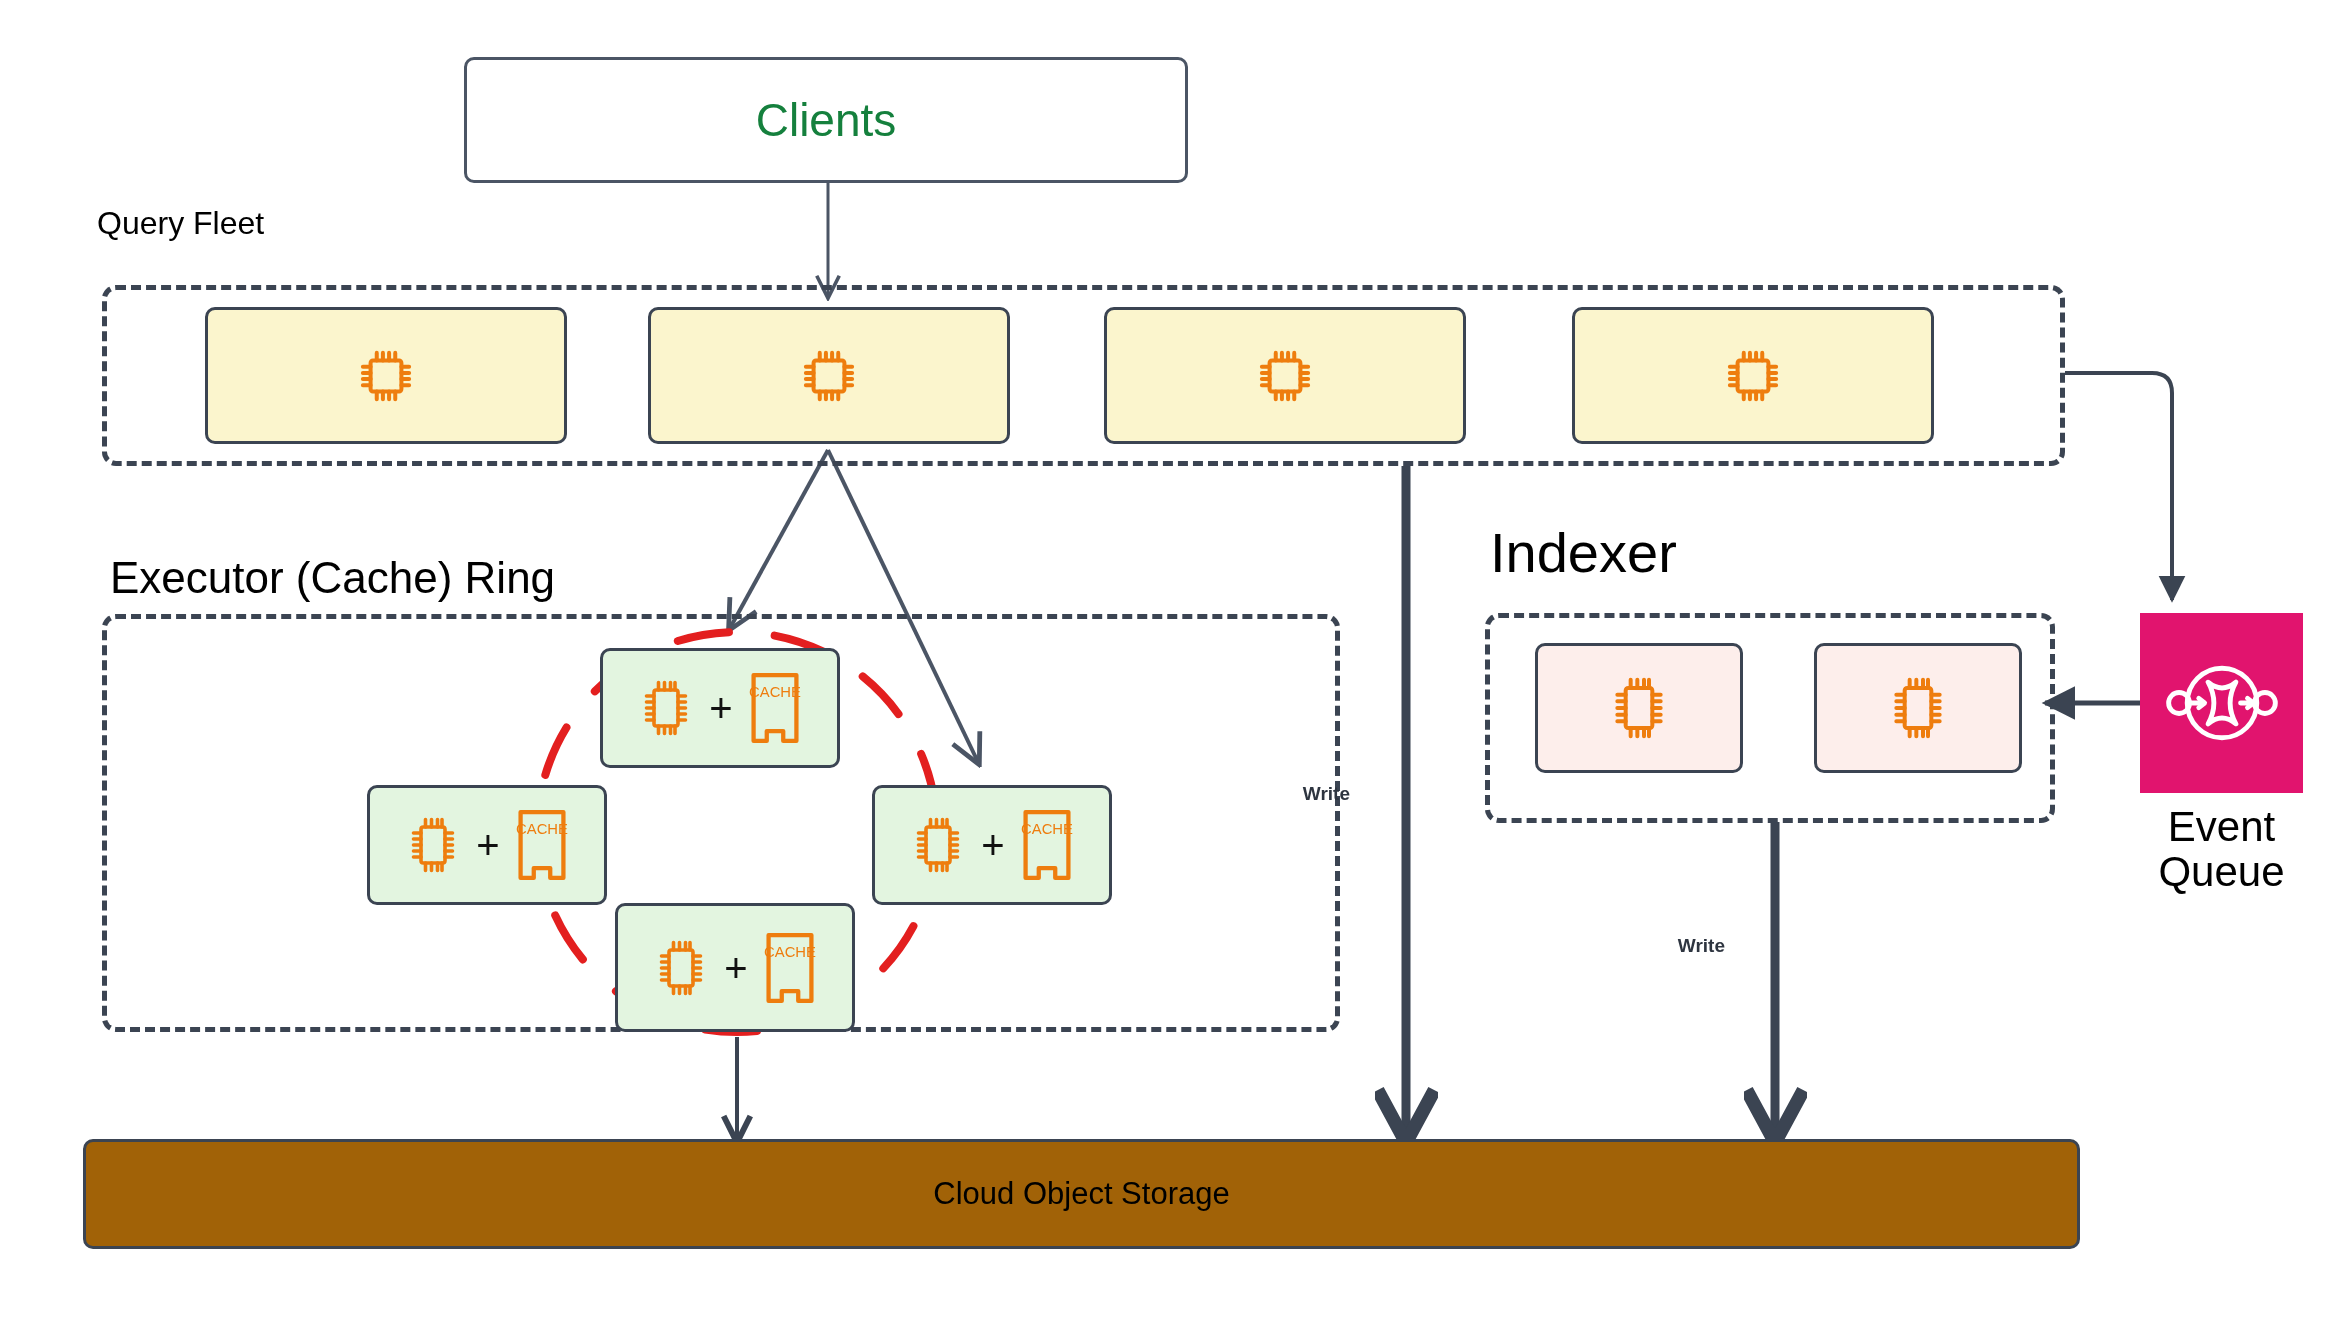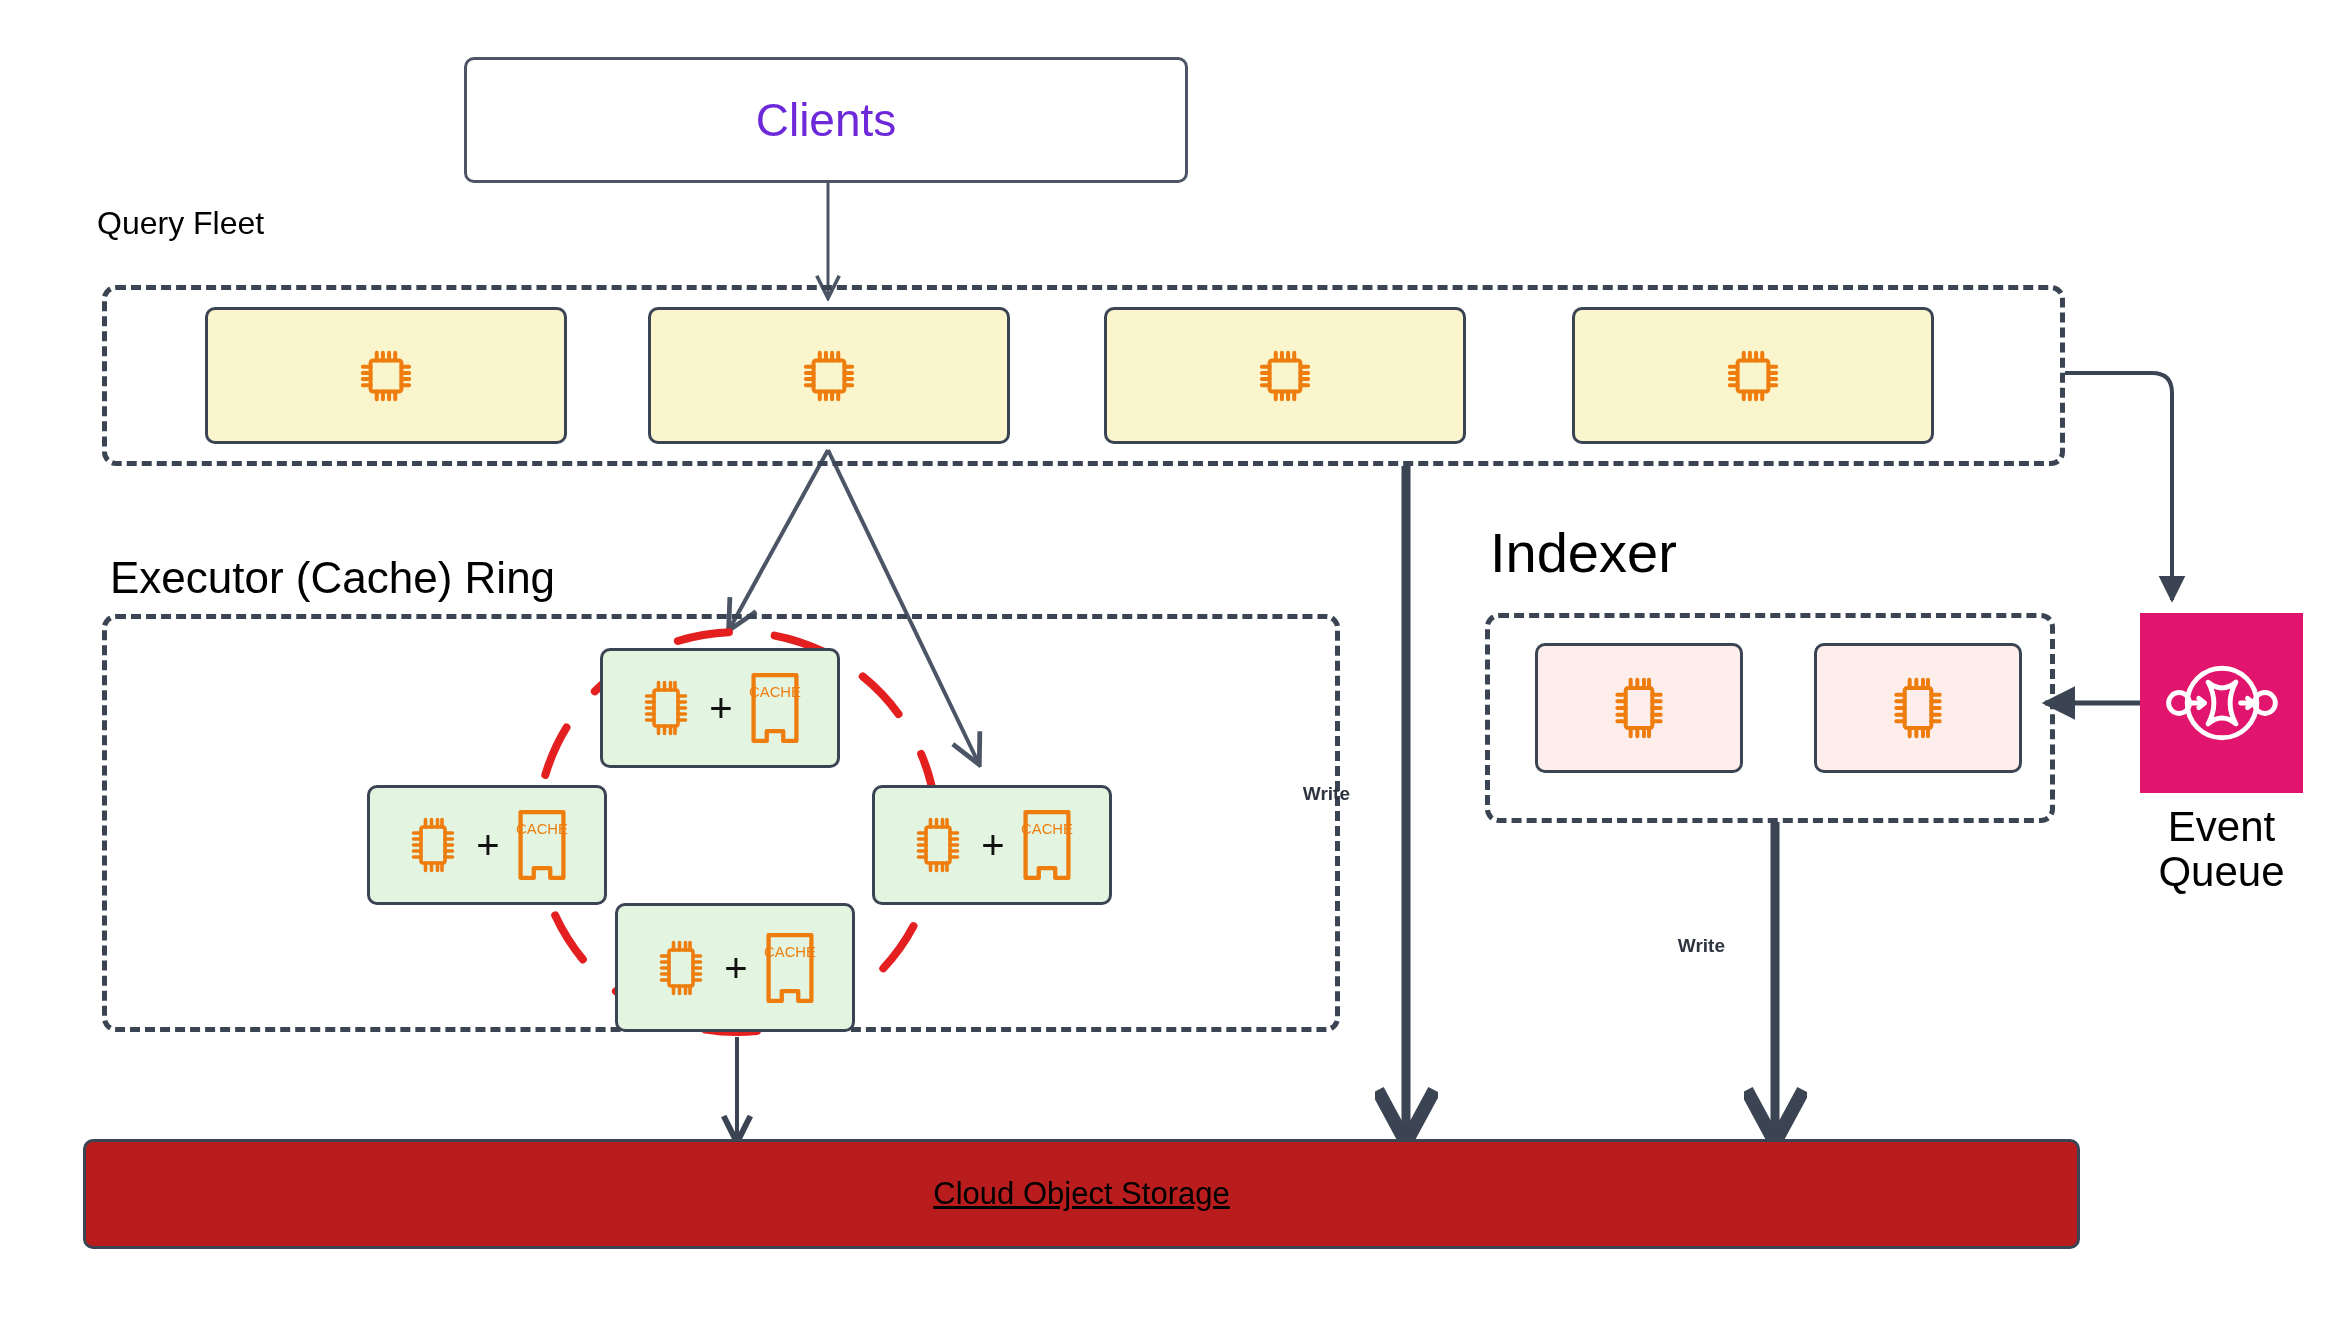--- a/index.html
+++ b/index.html
@@ -43,29 +43,28 @@
   }
 
   
   .clients-box {
     background: #ffffff;
     border-width: 3px;
     border-color: #4b5565;
   }
   .clients-text {
     font-size: 46px;
-    color: #6d28d9;
+    color: #15803d;
   }
   .query-node { background: #fbf5cd; }
   .exec-node  { background: #e3f5e0; }
   .index-node { background: #fdeeeb; }
   .storage-box {
-    background: #b91c1c;
+    background: #a16207;
     border-width: 3px;
-    text-decoration: underline;
   }
   .storage-text { font-size: 31px; color: #000; }
 
   
   .icon { display: block; }
   .plus {
     font-size: 40px;
     line-height: 1;
     color: #111;
     font-weight: 500;

